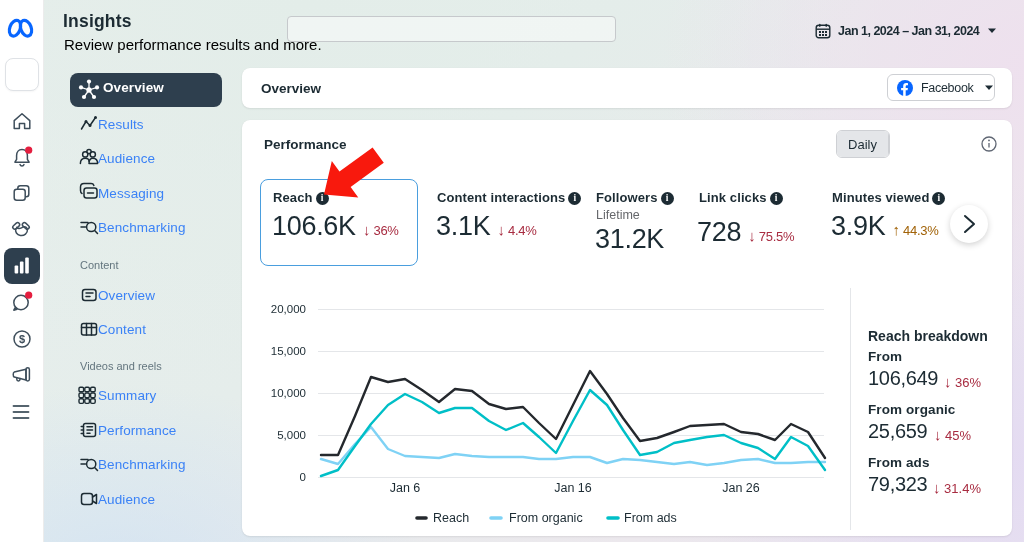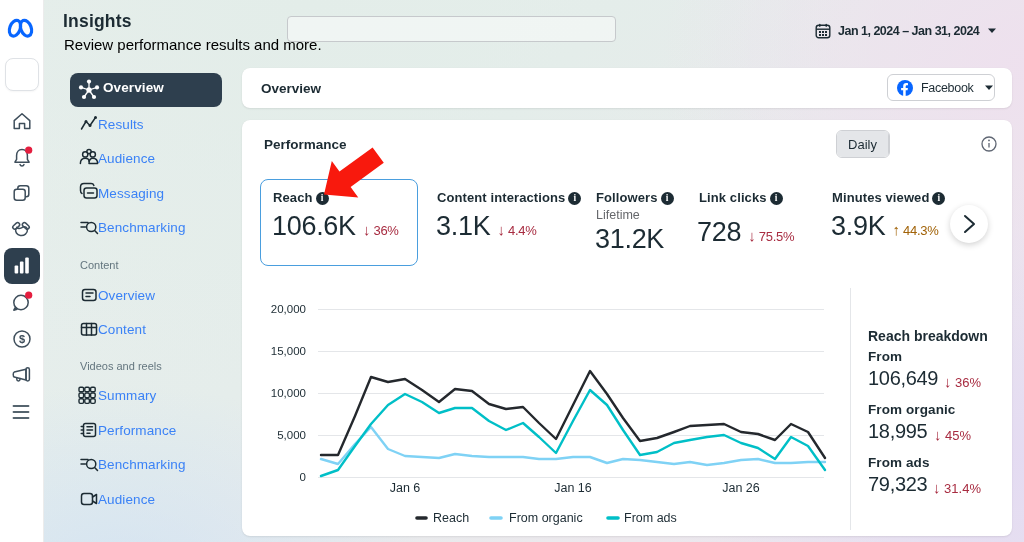--- a/index.html
+++ b/index.html
@@ -277,21 +277,21 @@
 <div class="metric-label" style="left:832px; top:190px;">Minutes viewed<span class="info-dark">i</span></div>
 <div class="metric-num" style="left:831px; top:211px;">3.9K <span class="deltag"><span class="ar">↑</span> 44.3%</span></div>
 
 <div class="chevbtn"></div>
 
 <div class="bd-h" style="top:318px;margin-top:10px;">Reach breakdown</div>
 <div class="bd-l" style="top:349px;">From</div>
 <div class="bd-n" style="top:367px;">106,649</div>
 <div class="abs delta" style="left:944px; top:373px;"><span class="ar">↓</span> 36%</div>
 <div class="bd-l" style="top:402px;">From organic</div>
-<div class="bd-n" style="top:420px;">18,995</div>
+<div class="bd-n" style="top:420px;">25,659</div>
 <div class="abs delta" style="left:934px; top:426px;"><span class="ar">↓</span> 45%</div>
 <div class="bd-l" style="top:455px;">From ads</div>
 <div class="bd-n" style="top:473px;">79,323</div>
 <div class="abs delta" style="left:933px; top:479px;"><span class="ar">↓</span> 31.4%</div>
 
 <svg id="overlay" width="1024" height="542" viewBox="0 0 1024 542" style="position:absolute; left:0; top:0; pointer-events:none;">
 
   <g stroke="#e4e6e9" stroke-width="1">
     <line x1="318" y1="309.5" x2="824" y2="309.5"></line>
     <line x1="318" y1="351.5" x2="824" y2="351.5"></line>

